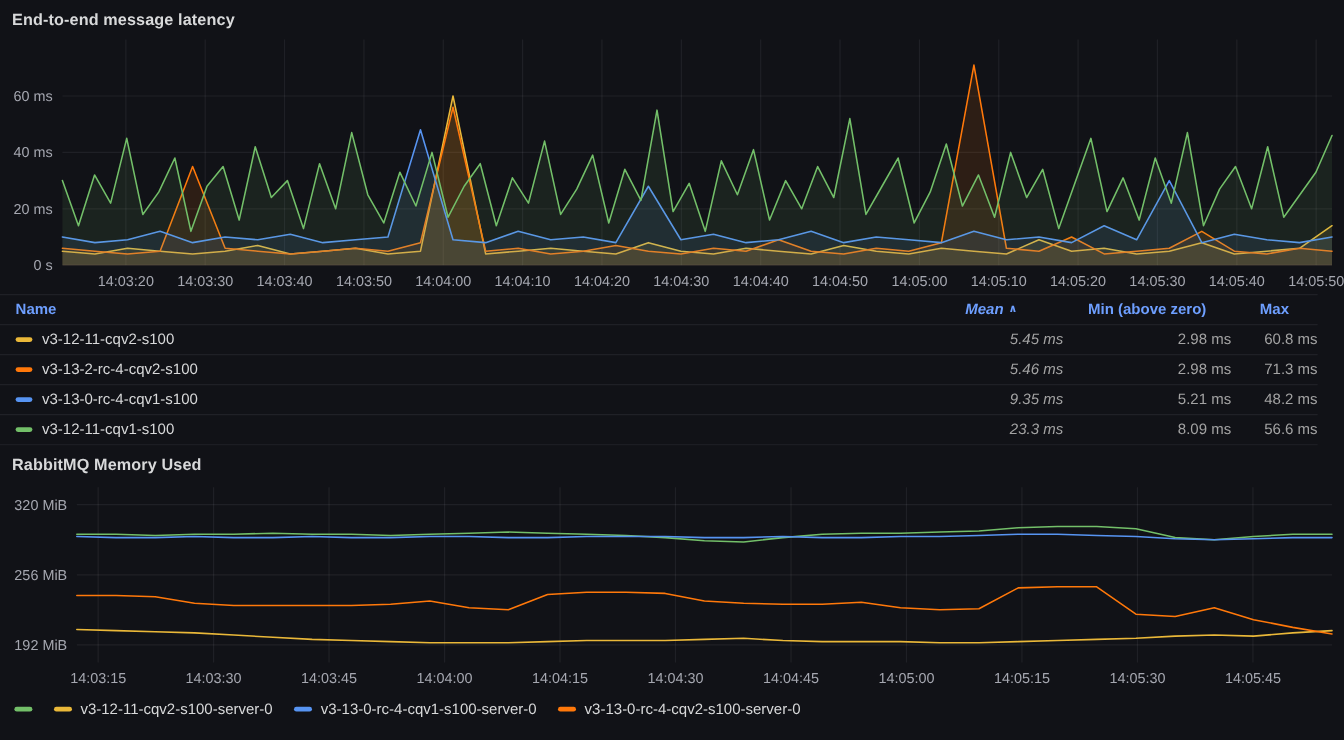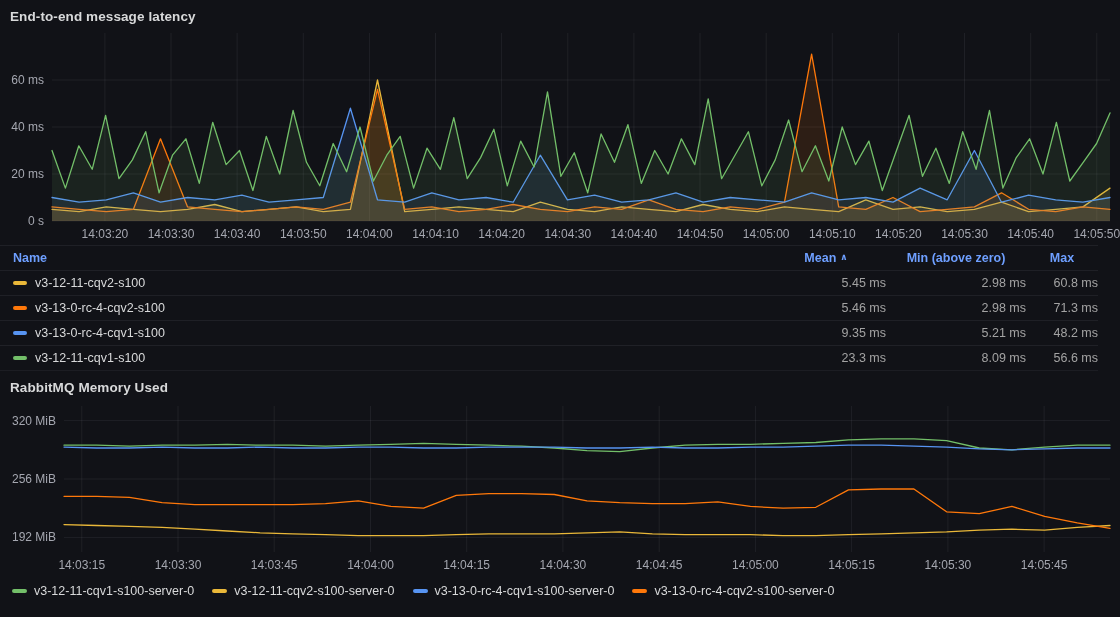--- a/index.html
+++ b/index.html
@@ -11,21 +11,21 @@
   .chart svg{display:block;}
   
   .legend-table{padding-right:22px;}
   .lt-row{display:flex;align-items:center;height:24px;border-top:1px solid rgba(204,204,220,0.08);font-size:12.5px;cursor:pointer;}
   .lt-row:last-child{border-bottom:1px solid rgba(204,204,220,0.06);}
   .lt-header{color:#6e9fff;font-weight:600;cursor:default;}
   .lt-header .lt-name,.lt-header .lt-val{color:#6e9fff;text-align:center;}
   .lt-name{flex:1;display:flex;align-items:center;gap:8px;padding-left:13px;color:#d8d9da;white-space:nowrap;overflow:hidden;}
   .lt-icon{width:14px;height:4px;border-radius:2px;flex:0 0 auto;}
   .lt-val{text-align:right;color:#a3a3a3;white-space:nowrap;}
-  .lt-val.mean{width:120px;}
+  .lt-val.mean{width:120px;font-style:italic;}
   .lt-val.min{width:140px;}
   .lt-val.max{width:72px;}
   .caret{font-size:9px;margin-left:4px;vertical-align:2px;}
   
   .legend-inline{padding:3px 0 0 12px;font-size:12.5px;line-height:20px;white-space:nowrap;}
   .li-item{display:inline-flex;align-items:center;gap:7px;margin-right:18px;cursor:pointer;color:#d8d9da;}
   .li-marker{width:15px;height:4px;border-radius:2px;display:inline-block;}
 </style>
 </head>
 <body>
@@ -98,21 +98,21 @@
             <span class="lt-icon" style="background:#EAB839"></span>
             <span>v3-12-11-cqv2-s100</span>
           </div>
           <div class="lt-val mean">5.45 ms</div>
           <div class="lt-val min">2.98 ms</div>
           <div class="lt-val max">60.8 ms</div>
         </div>
         <div class="lt-row">
           <div class="lt-name">
             <span class="lt-icon" style="background:#FF780A"></span>
-            <span>v3-13-0-rc-4-cqv2-s100</span>
+            <span>v3-13-2-rc-4-cqv2-s100</span>
           </div>
           <div class="lt-val mean">5.46 ms</div>
           <div class="lt-val min">2.98 ms</div>
           <div class="lt-val max">71.3 ms</div>
         </div>
         <div class="lt-row">
           <div class="lt-name">
             <span class="lt-icon" style="background:#5794F2"></span>
             <span>v3-13-0-rc-4-cqv1-s100</span>
           </div>
@@ -165,21 +165,20 @@
           <line x1="1044.1" y1="8" x2="1044.1" y2="154" stroke="rgba(204,204,220,0.08)" stroke-width="1"></line>
           <text x="1044.1" y="171" text-anchor="middle" fill="#a5a7b0" font-size="12">14:05:45</text>
           <polyline points="64.0,47.2 96.7,47.2 129.4,48.2 162.1,47.2 194.8,47.2 227.4,46.3 260.1,47.2 292.8,47.2 325.5,48.2 358.2,47.2 390.9,46.3 423.6,45.4 456.3,46.3 488.9,47.2 521.6,48.2 554.3,50.0 587.0,52.7 619.7,53.6 652.4,50.0 685.1,47.2 717.8,46.3 750.4,46.3 783.1,45.4 815.8,44.5 848.5,41.8 881.2,40.8 913.9,40.8 946.6,42.7 979.3,50.0 1011.9,51.8 1044.6,49.1 1077.3,47.2 1110.0,47.2" fill="none" stroke="#73BF69" stroke-width="1.3" stroke-linejoin="round" stroke-linecap="round"></polyline>
           <polyline points="64.0,126.6 96.7,127.5 129.4,128.4 162.1,129.4 194.8,131.2 227.4,133.0 260.1,134.8 292.8,135.8 325.5,136.7 358.2,137.6 390.9,137.6 423.6,137.6 456.3,136.7 488.9,135.8 521.6,135.8 554.3,135.8 587.0,134.8 619.7,133.9 652.4,135.8 685.1,136.7 717.8,136.7 750.4,136.7 783.1,137.6 815.8,137.6 848.5,136.7 881.2,135.8 913.9,134.8 946.6,133.9 979.3,132.1 1011.9,131.2 1044.6,132.1 1077.3,129.4 1110.0,127.5" fill="none" stroke="#EAB839" stroke-width="1.3" stroke-linejoin="round" stroke-linecap="round"></polyline>
           <polyline points="64.0,49.1 96.7,50.0 129.4,50.0 162.1,49.1 194.8,50.0 227.4,50.0 260.1,49.1 292.8,50.0 325.5,50.0 358.2,49.1 390.9,49.1 423.6,50.0 456.3,50.0 488.9,49.1 521.6,49.1 554.3,49.1 587.0,50.0 619.7,50.0 652.4,49.1 685.1,50.0 717.8,50.0 750.4,49.1 783.1,49.1 815.8,48.2 848.5,47.2 881.2,47.2 913.9,48.2 946.6,49.1 979.3,50.9 1011.9,51.8 1044.6,50.9 1077.3,50.0 1110.0,50.0" fill="none" stroke="#5794F2" stroke-width="1.3" stroke-linejoin="round" stroke-linecap="round"></polyline>
           <polyline points="64.0,98.3 96.7,98.3 129.4,99.3 162.1,104.7 194.8,106.6 227.4,106.6 260.1,106.6 292.8,106.6 325.5,105.6 358.2,102.9 390.9,108.4 423.6,110.2 456.3,97.4 488.9,95.6 521.6,95.6 554.3,96.5 587.0,102.9 619.7,104.7 652.4,105.6 685.1,105.6 717.8,103.8 750.4,108.4 783.1,110.2 815.8,109.3 848.5,91.9 881.2,91.0 913.9,91.0 946.6,113.8 979.3,115.7 1011.9,108.4 1044.6,118.4 1077.3,124.8 1110.0,130.3" fill="none" stroke="#FF780A" stroke-width="1.3" stroke-linejoin="round" stroke-linecap="round"></polyline>
         </svg>
       </div>
     <div class="legend-inline" id="legend-inline-1"><span class="li-item">
           <span class="li-marker" style="background:#73BF69"></span>
-          <span>v3-12-11-cqv1-s100-server-0</span>
         </span><span class="li-item">
           <span class="li-marker" style="background:#EAB839"></span>
           <span>v3-12-11-cqv2-s100-server-0</span>
         </span><span class="li-item">
           <span class="li-marker" style="background:#5794F2"></span>
           <span>v3-13-0-rc-4-cqv1-s100-server-0</span>
         </span><span class="li-item">
           <span class="li-marker" style="background:#FF780A"></span>
           <span>v3-13-0-rc-4-cqv2-s100-server-0</span>
         </span></div>

